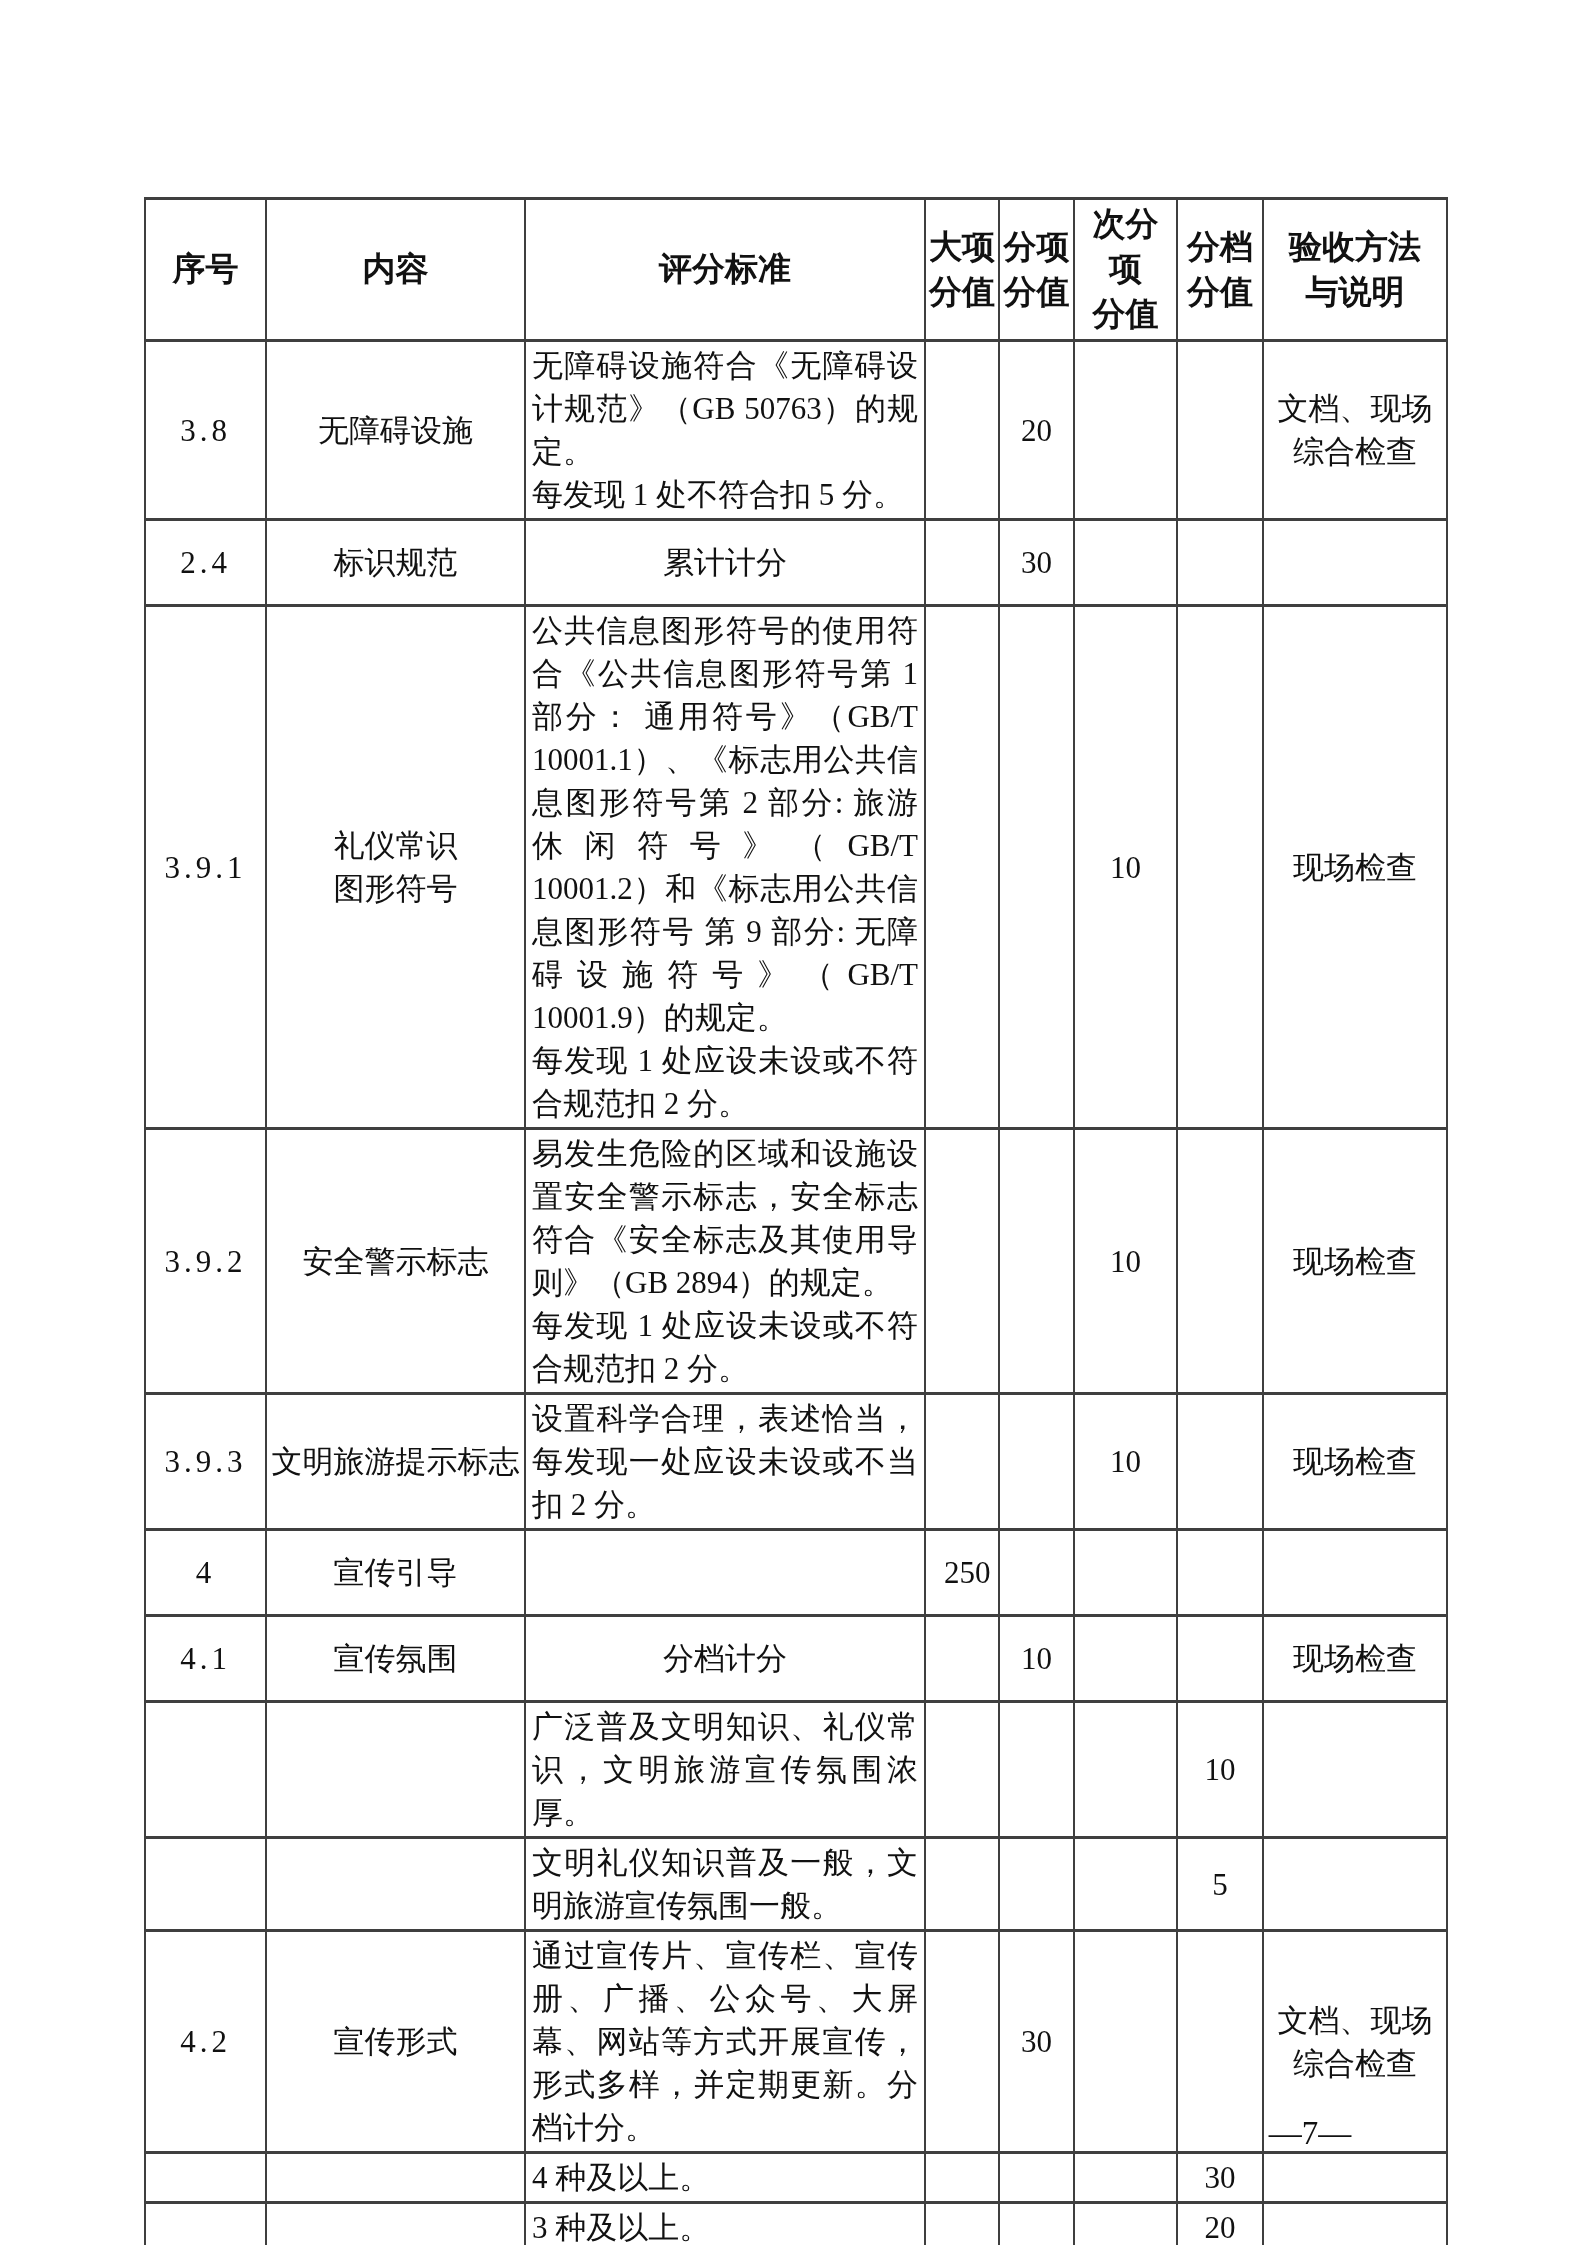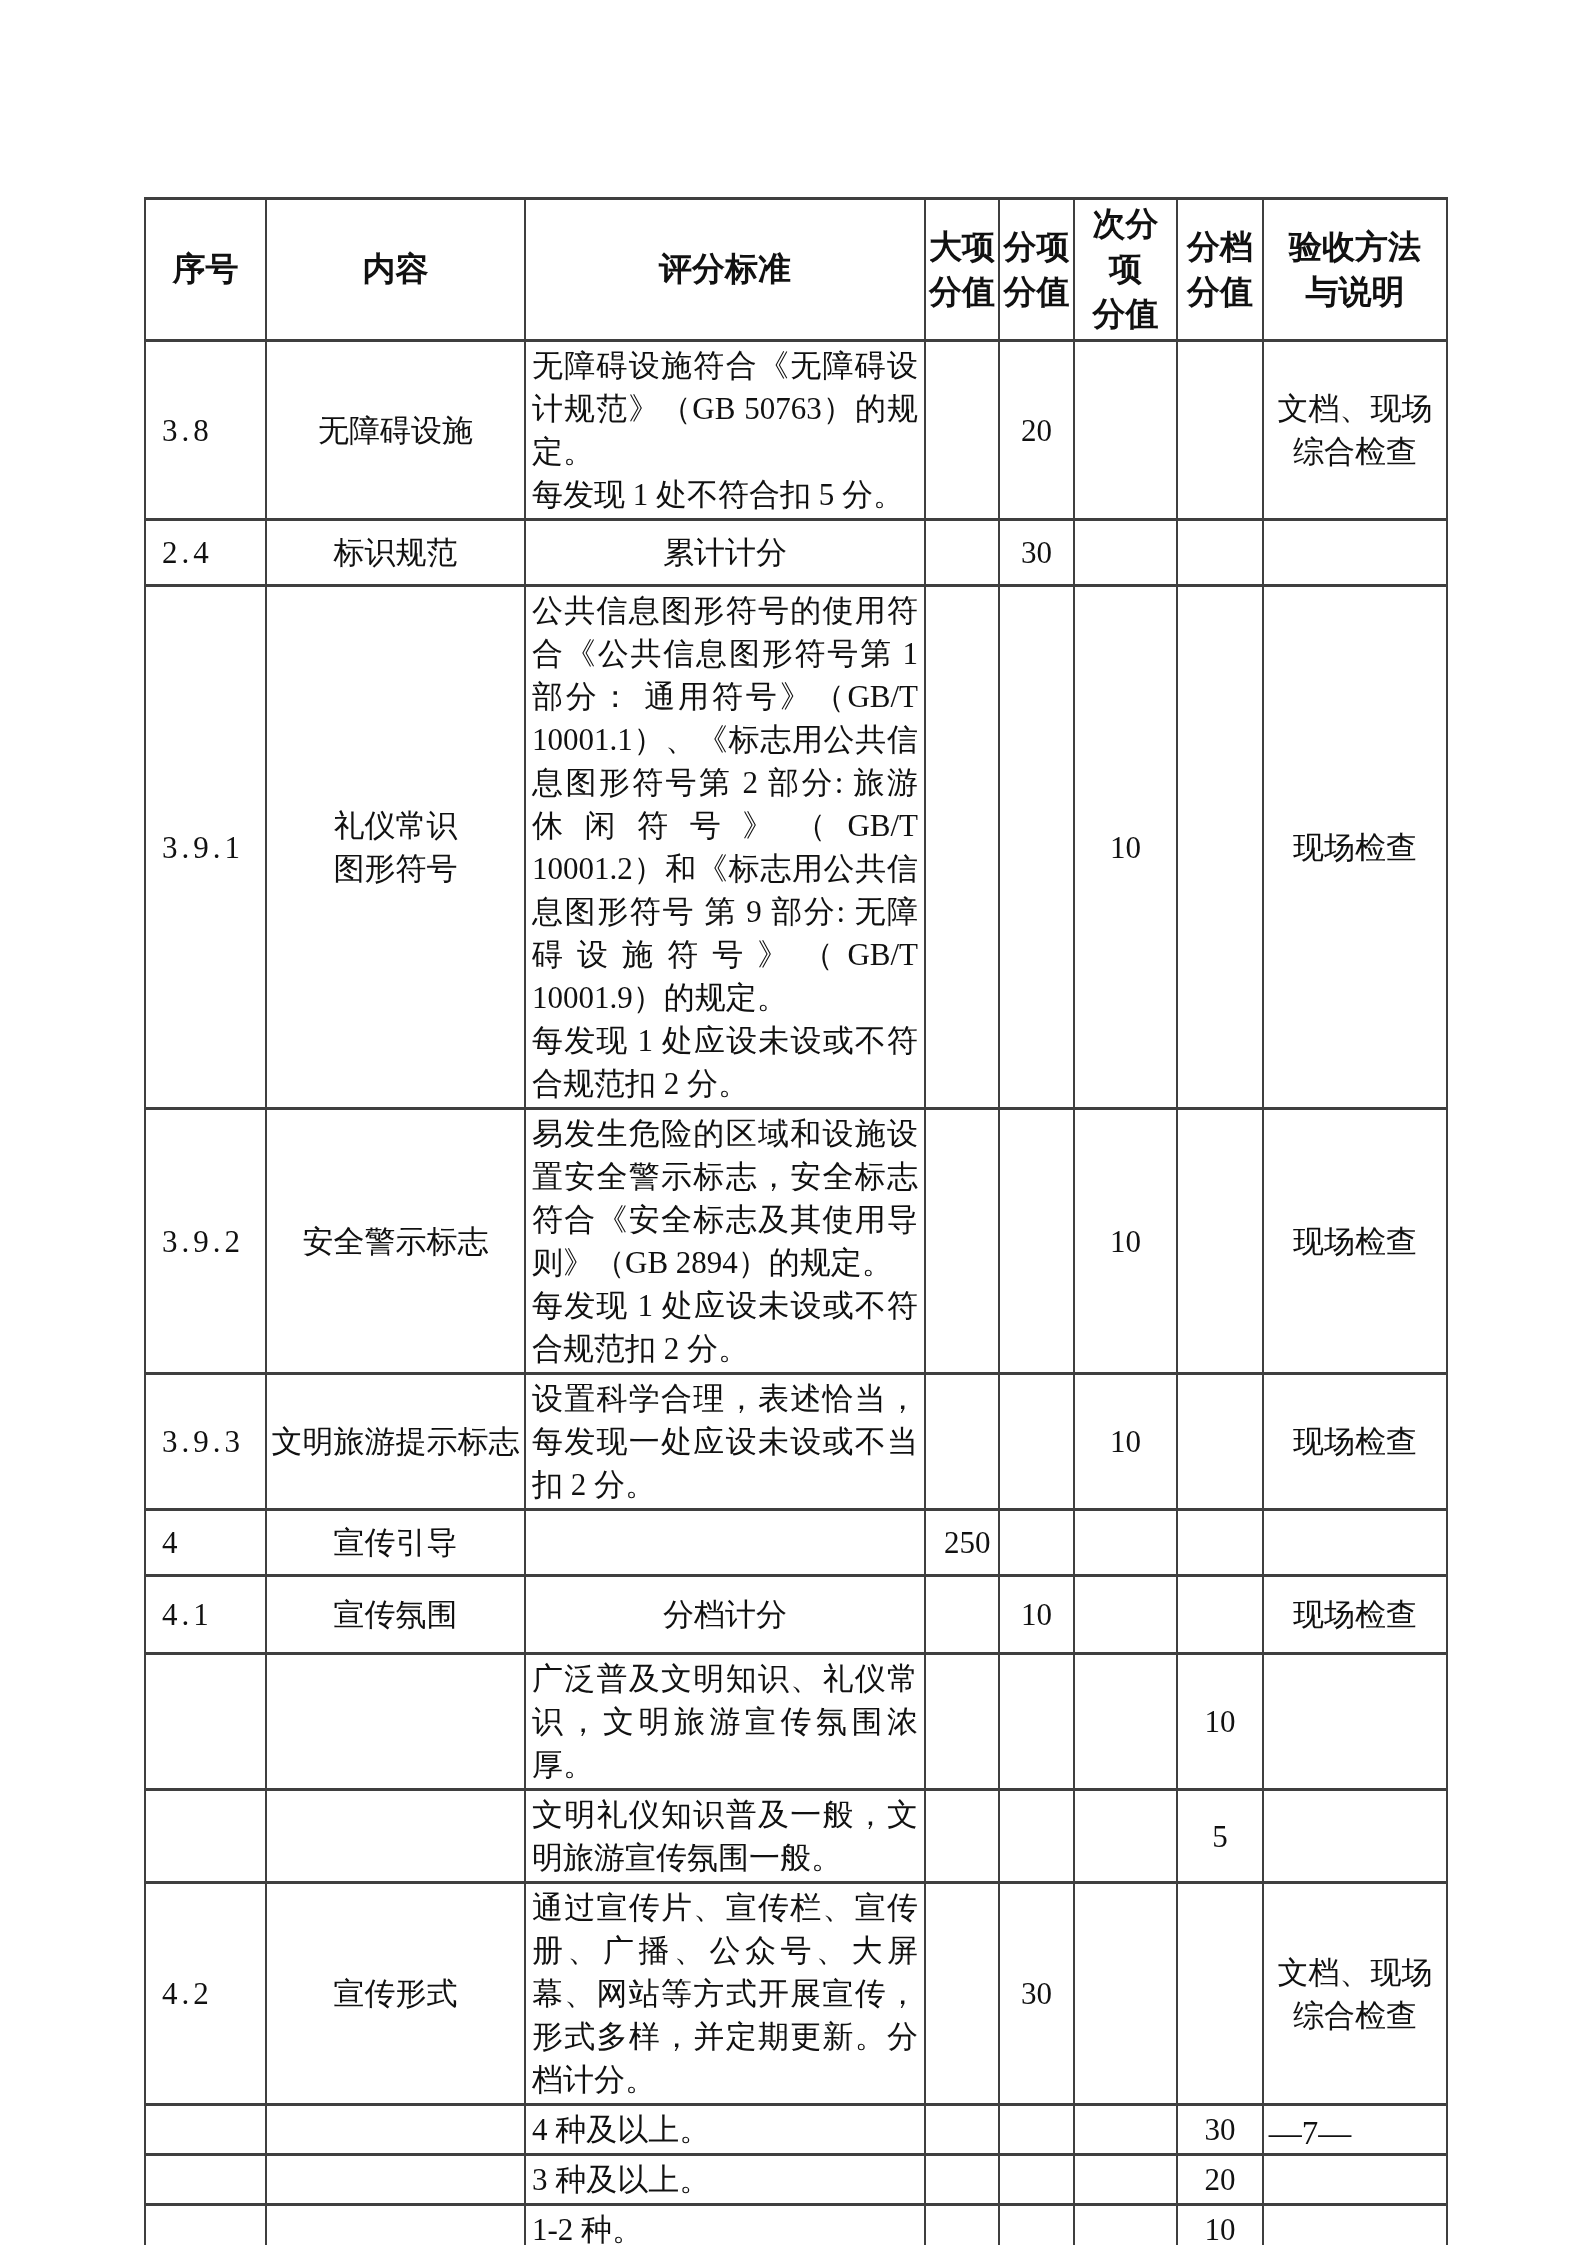--- a/index.html
+++ b/index.html
@@ -47,22 +47,22 @@
   .score-table tbody tr:nth-child(7){height:48px;}
   .score-table tbody tr:nth-child(8){height:92px;}
   .score-table tbody tr:nth-child(9){height:90px;}
   .score-table tbody tr:nth-child(10){height:171px;}
   .score-table tbody tr:nth-child(11){height:46px;}
   .score-table tbody tr:nth-child(12){height:46px;}
   .score-table tbody tr:nth-child(13){height:49px;}
   .score-table tbody tr:nth-child(14){height:46px;}
   .score-table tbody tr:nth-child(15){height:92px;}
 
-  td.c0{letter-spacing:4px;padding:2px 16px;}
-  td.c1{text-align:center;padding:10px 2px;}
+  td.c0{text-align:center;letter-spacing:4px;padding:2px 16px;}
+  td.c1{text-align:center;padding:20px 2px;}
   td.c2{text-align:justify;margin-left:8px;}
   td.c2.center{text-align:center;}
   td.c3,td.c4,td.c5,td.c6{text-align:center;padding:2px 18px;}
   td.c7{text-align:center;padding:16px 4px;}
 
   .page-number{
     position:absolute;
     top:2112px;left:1240px;width:140px;
     text-align:center;
     font-size:33px;line-height:43px;

